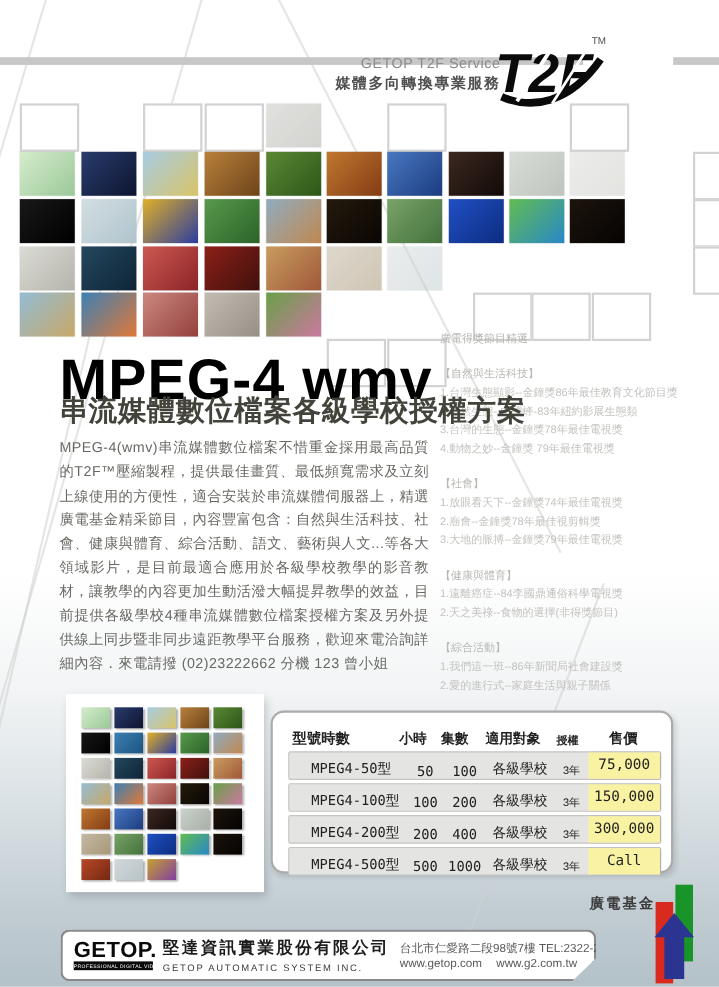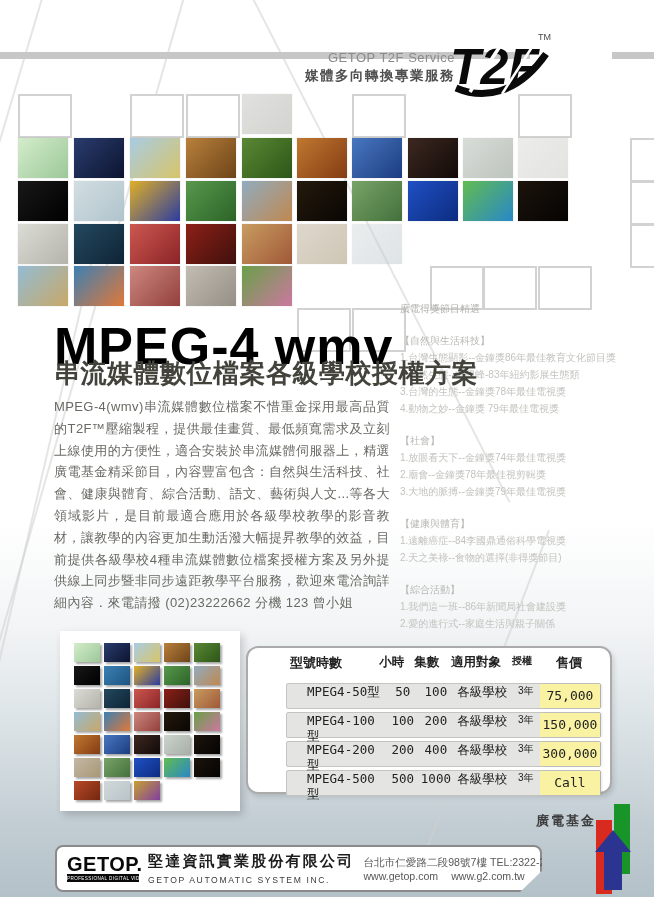--- a/index.html
+++ b/index.html
@@ -29,21 +29,21 @@
   
   .awards{position:absolute;left:400px;top:300px;width:254px;font-size:10px;line-height:17px;
           color:#bcbcb8;overflow:hidden;z-index:1;}
   .awards .aw-title{color:#b2b2ae;margin-bottom:4px;}
   .aw-head{margin-top:15px;color:#b8b8b4;}
   .aw-item{white-space:nowrap;overflow:hidden;color:#c3c3bf;}
   
   .pricing{position:absolute;left:246px;top:646px;width:366px;height:148px;background:#fff;
            border:2px solid #ababab;border-radius:12px;box-sizing:border-box;
            box-shadow:2px 3px 5px rgba(0,0,0,.12);padding:6px 9px 0 14px;z-index:6;}
-  .prow{display:flex;align-items:flex-start;height:26px;margin-bottom:3px;margin-left:24px;}
+  .prow{display:flex;align-items:flex-end;height:26px;margin-bottom:3px;}
   .phead{font-weight:bold;color:#333;font-size:13px;}
   .pdata{background:#e4e4e2;border:1px solid #c4c4c2;box-sizing:border-box;border-radius:2px;}
   .c-model{width:93px;padding-left:20px;font-family:"DejaVu Sans Mono",monospace;font-size:12.5px;color:#222;}
   .c-hours{width:37px;text-align:center;font-family:"DejaVu Sans Mono",monospace;font-size:12.5px;color:#222;}
   .c-eps{width:40px;text-align:center;font-family:"DejaVu Sans Mono",monospace;font-size:12.5px;color:#222;}
   .c-target{width:68px;text-align:center;font-size:12.5px;color:#222;}
   .c-lic{width:33px;text-align:center;font-size:10px;color:#222;}
   .c-price{width:70px;text-align:center;font-family:"DejaVu Sans Mono",monospace;font-size:13px;color:#222;}
   .pdata .c-price{background:#f9f2a2;height:24px;line-height:24px;box-shadow:2px 0 2px rgba(0,0,0,.10);}
   .phead .c-model{padding-left:4px;font-family:"Liberation Sans",sans-serif;font-size:13px;}

